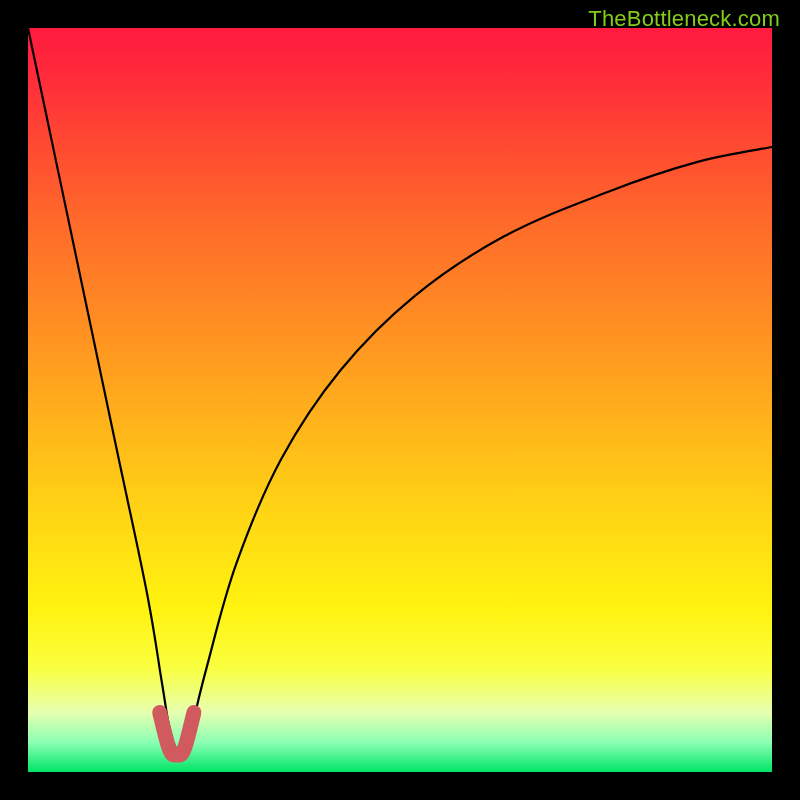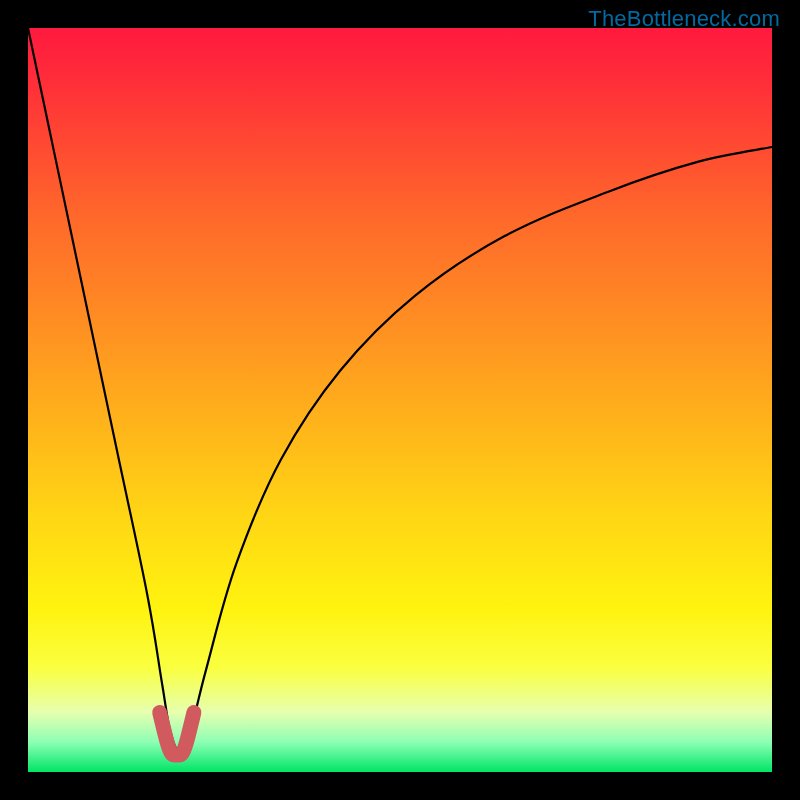--- a/index.html
+++ b/index.html
@@ -29,21 +29,21 @@
       #faff40 86%,
       #e6ffb0 92%,
       #8cffb4 96%,
       #00e566 100%
     );
   }
   .attribution {
     position: absolute;
     top: 6px;
     right: 20px;
-    color: #0369a1;
+    color: #84cc16;
     font-size: 22px;
     font-weight: 500;
     letter-spacing: 0.2px;
   }
   svg.curve {
     position: absolute;
     left: 0;
     top: 0;
     width: 744px;
     height: 744px;

